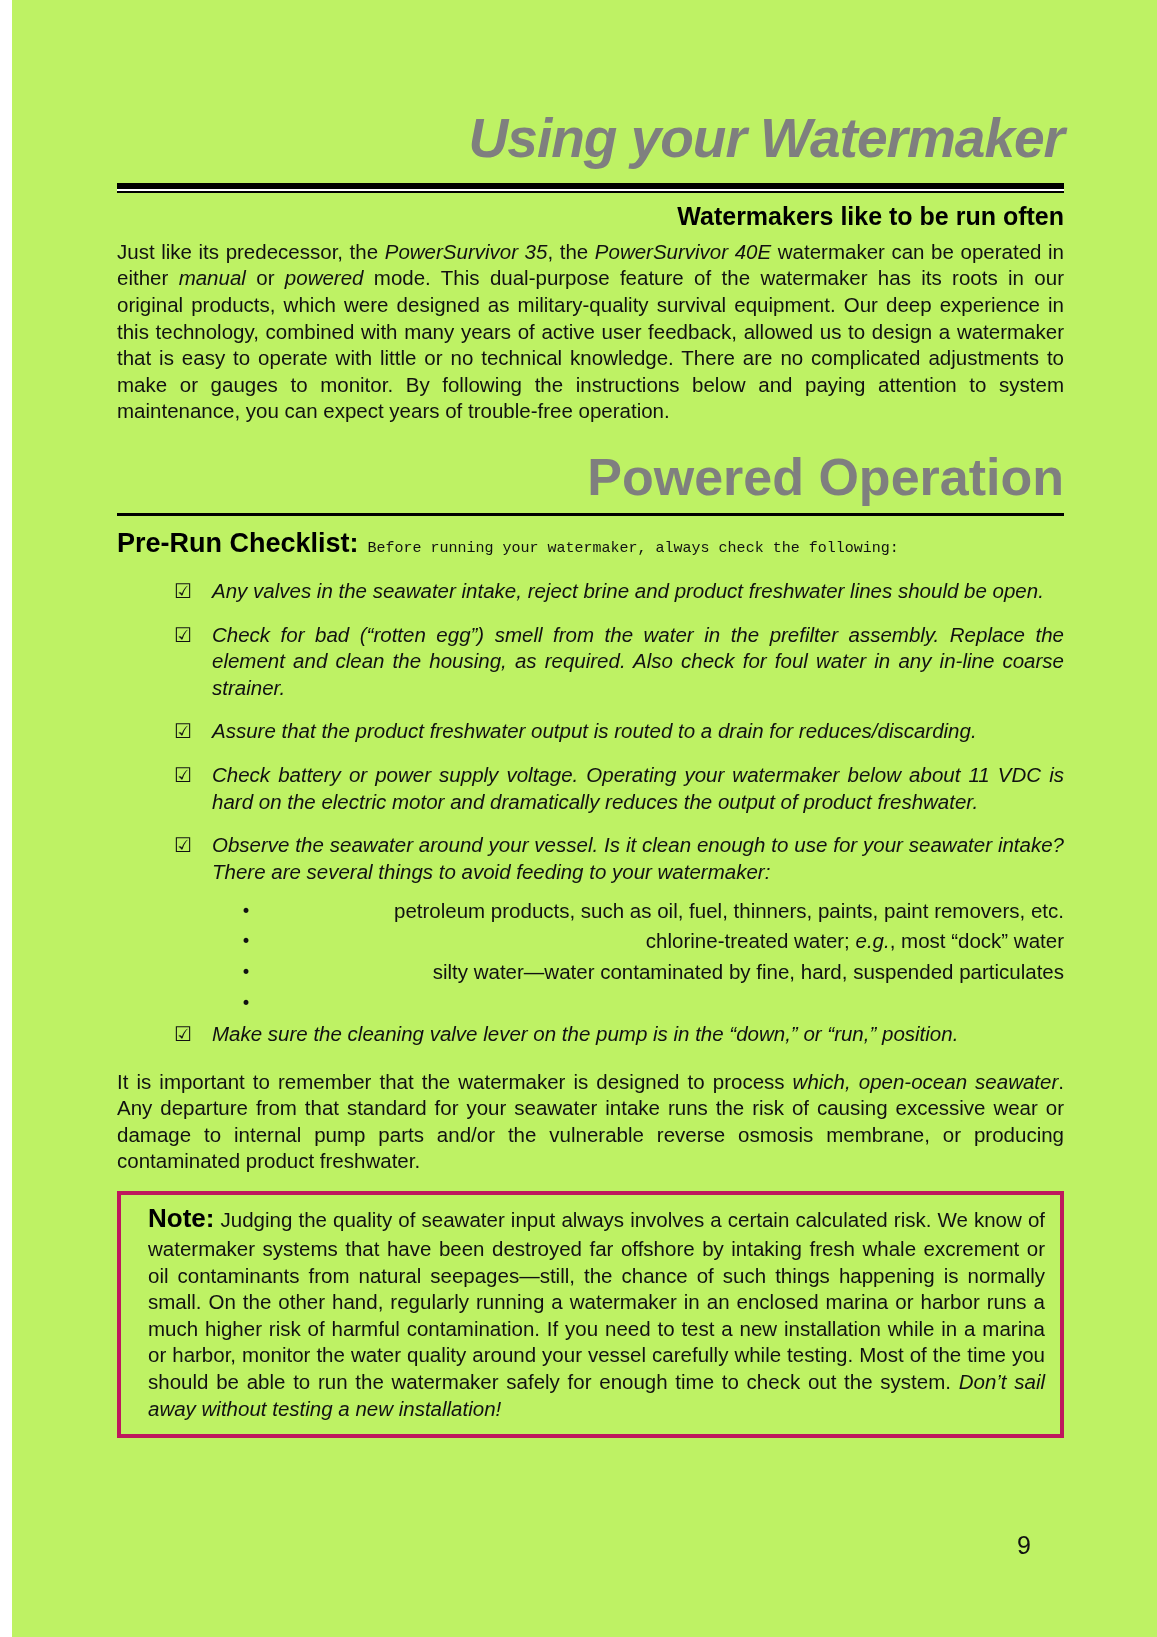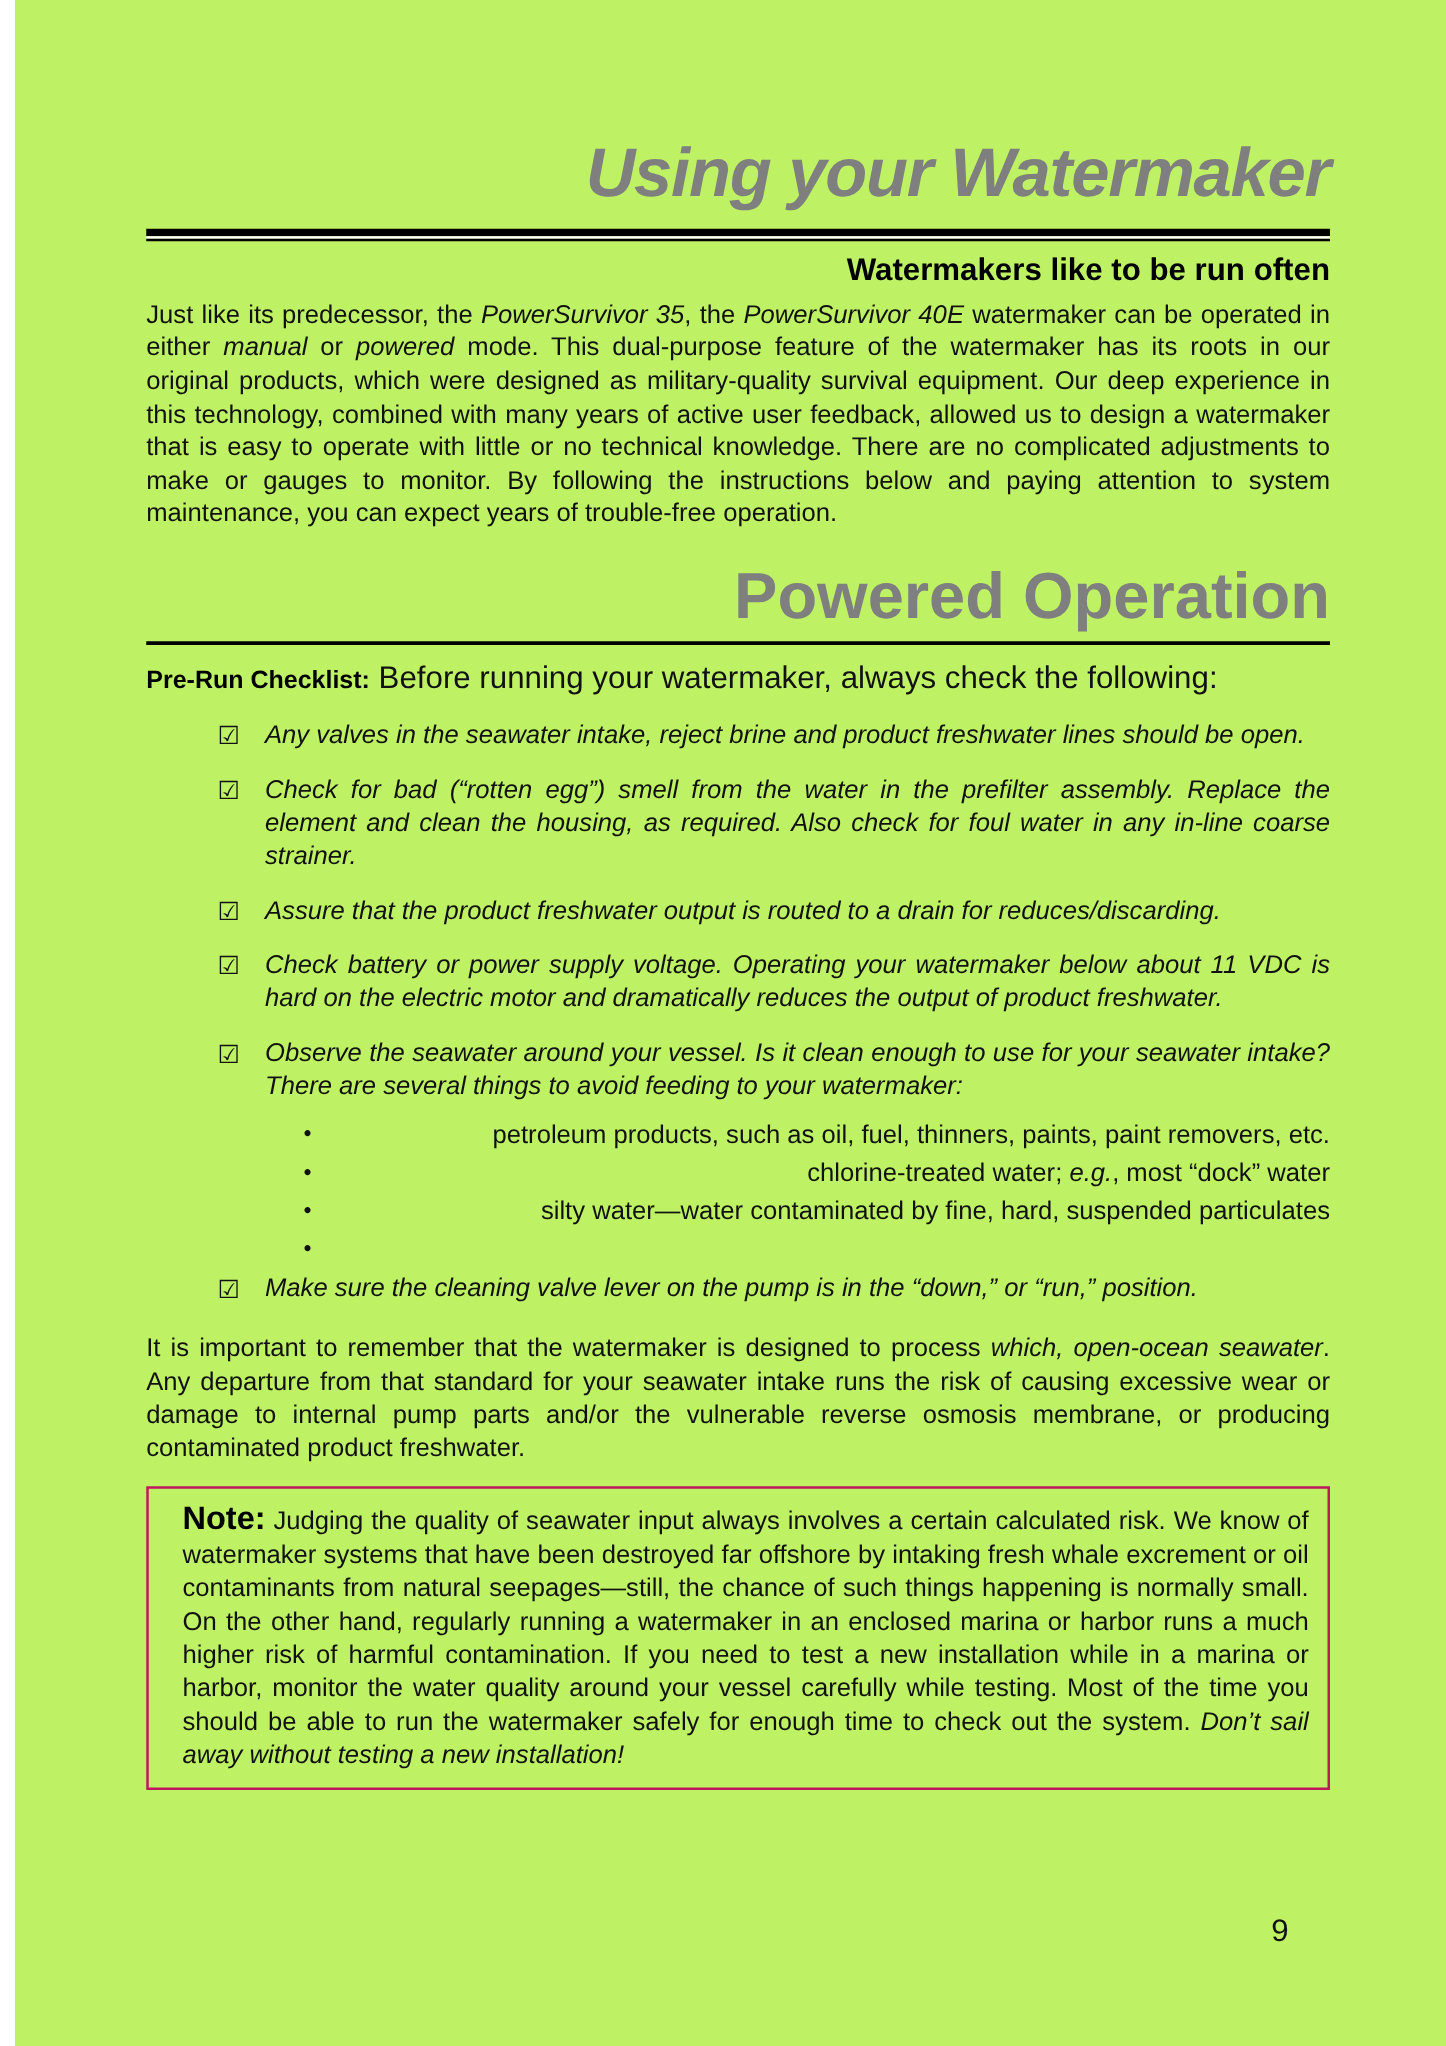--- a/index.html
+++ b/index.html
@@ -52,25 +52,25 @@
     margin: 24px 0 0 0;
     text-align: right;
     font-size: 52px;
     line-height: 1.1;
     font-weight: bold;
     color: #7f7f7f;
   }
   .thin-rule { margin-top: 7px; height: 2.5px; background: #000000; }
   .checklist-lead { margin: 10px 0 0 0; }
   .lead-label {
-    font-size: 20px;
+    font-size: 27px;
     font-weight: bold;
     color: #000000;
   }
-  .lead-intro { font-size: 25px; }
+  .lead-intro { font-size: 15px; font-family: Liberation Mono, monospace; }
   .check-item { display: flex; margin-top: 17px; }
   .check-item.tight { margin-top: 5px; }
   .check-glyph {
     flex: none;
     width: 38px;
     margin-left: 57px;
     font-family: "DejaVu Sans", sans-serif;
     font-size: 20px;
     line-height: 1.33;
     color: #111111;
@@ -84,21 +84,21 @@
     margin-left: 124px;
     font-family: "DejaVu Sans", sans-serif;
     font-size: 17px;
     line-height: 1.55;
     color: #111111;
   }
   .bullet-text { flex: 1; text-align: right; }
   .closing { margin: 21px 0 0 0; }
   .note-box {
     margin-top: 16px;
-    border: 2px solid #be185d;
+    border: 4px solid #be185d;
     padding: 7px 15px 12px 27px;
     box-sizing: border-box;
   }
   .note-label {
     font-size: 26px;
     font-weight: bold;
     color: #000000;
   }
   .page-number {
     position: absolute;

